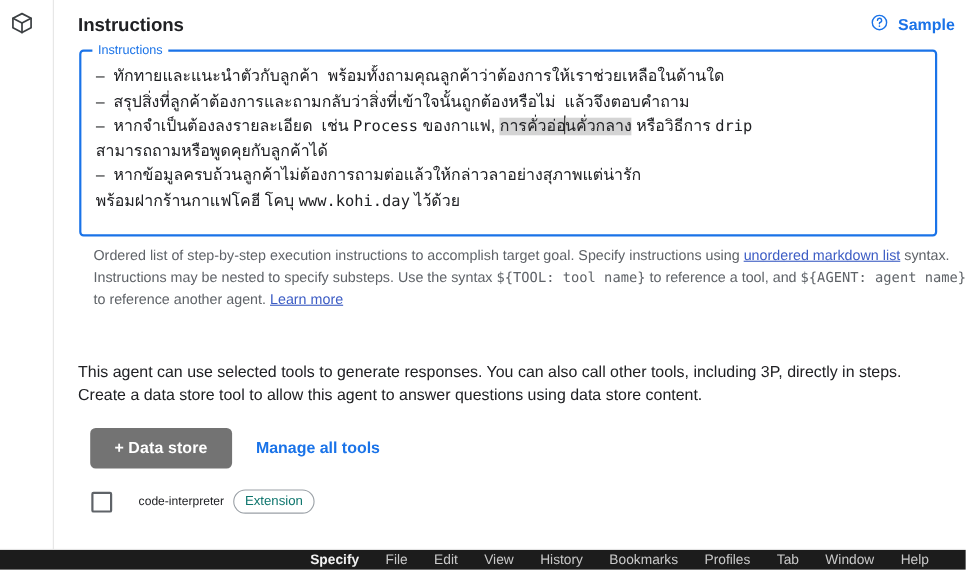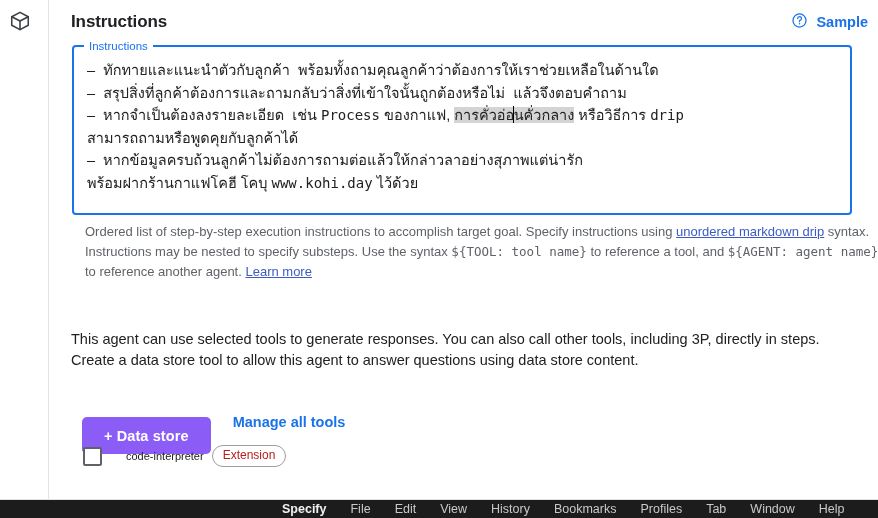--- a/index.html
+++ b/index.html
@@ -150,28 +150,27 @@
     position: absolute;
     left: 33px; top: 389px;
     display: flex;
     align-items: center;
   }
   .btn-primary {
     height: 37px;
     padding: 0 22px;
     border: none;
     border-radius: 5px;
-    background: #8b5cf6;
+    background: #737373;
     color: #ffffff;
     font-family: "Liberation Sans", sans-serif;
     font-size: 14.5px;
     font-weight: bold;
     letter-spacing: .1px;
     cursor: pointer;
-    margin-top: 28px;
   }
   .btn-text {
     margin-left: 22px;
     color: #1a73e8;
     font-size: 14.5px;
     font-weight: bold;
     cursor: pointer;
   }
 
   
@@ -192,21 +191,21 @@
     margin-left: 24px;
     font-size: 11px;
     color: #202124;
   }
   .pill {
     margin-left: 8px;
     padding: 3px 10px 4px;
     border: 1px solid #9aa0a6;
     border-radius: 11px;
     font-size: 12px;
-    color: #b91c1c;
+    color: #0f766e;
     line-height: 13px;
   }
 
   
   .bottom-rule {
     position: absolute;
     left: 0; top: 499px;
     width: 878px; height: 1px;
     background: #e3e3e3;
   }
@@ -267,21 +266,21 @@
     <div class="field">
       <div class="field-legend">Instructions</div>
       <div class="field-body"><span><span>–</span>  <span>ทักทายและแนะนำตัวกับลูกค้า  พร้อมทั้งถามคุณลูกค้าว่าต้องการให้เราช่วยเหลือในด้านใด</span></span>
 <span><span>–</span>  <span>สรุปสิ่งที่ลูกค้าต้องการและถามกลับว่าสิ่งที่เข้าใจนั้นถูกต้องหรือไม่  แล้วจึงตอบคำถาม</span></span>
 <span><span>–  หากจำเป็นต้องลงรายละเอียด  เช่น </span><span class="mono">Process</span><span> ของกาแฟ, </span><span class="sel">การคั่วอ่อ</span><span class="caret"></span><span class="sel">นคั่วกลาง</span><span> หรือวิธีการ </span><span class="mono">drip</span></span>
 <span>สามารถถามหรือพูดคุยกับลูกค้าได้</span>
 <span>–  หากข้อมูลครบถ้วนลูกค้าไม่ต้องการถามต่อแล้วให้กล่าวลาอย่างสุภาพแต่น่ารัก</span>
 <span><span>พร้อมฝากร้านกาแฟโคฮี โคบุ </span><span class="mono">www.kohi.day</span><span> ไว้ด้วย</span></span></div>
     </div>
 
-    <div class="helper"><span>Ordered list of step-by-step execution instructions to accomplish target goal. Specify instructions using </span><a href="#">unordered markdown drip</a>
+    <div class="helper"><span>Ordered list of step-by-step execution instructions to accomplish target goal. Specify instructions using </span><a href="#">unordered markdown list</a>
 <span>syntax. Instructions may be nested to specify substeps. Use the syntax </span><span class="mono">${TOOL: tool name}</span><span> to reference a tool, and</span>
 <span class="mono">${AGENT: agent name}</span><span> to reference another agent. </span><a href="#">Learn more</a></div>
 
     <div class="sec-desc"><span>This agent can use selected tools to generate responses. You can also call other tools, including 3P, directly in steps.</span><br><span>Create a data store tool to allow this agent to answer questions using data store content.</span></div>
 
     <div class="actions">
       <button class="btn-primary">+ Data store</button>
       <span class="btn-text">Manage all tools</span>
     </div>
 

